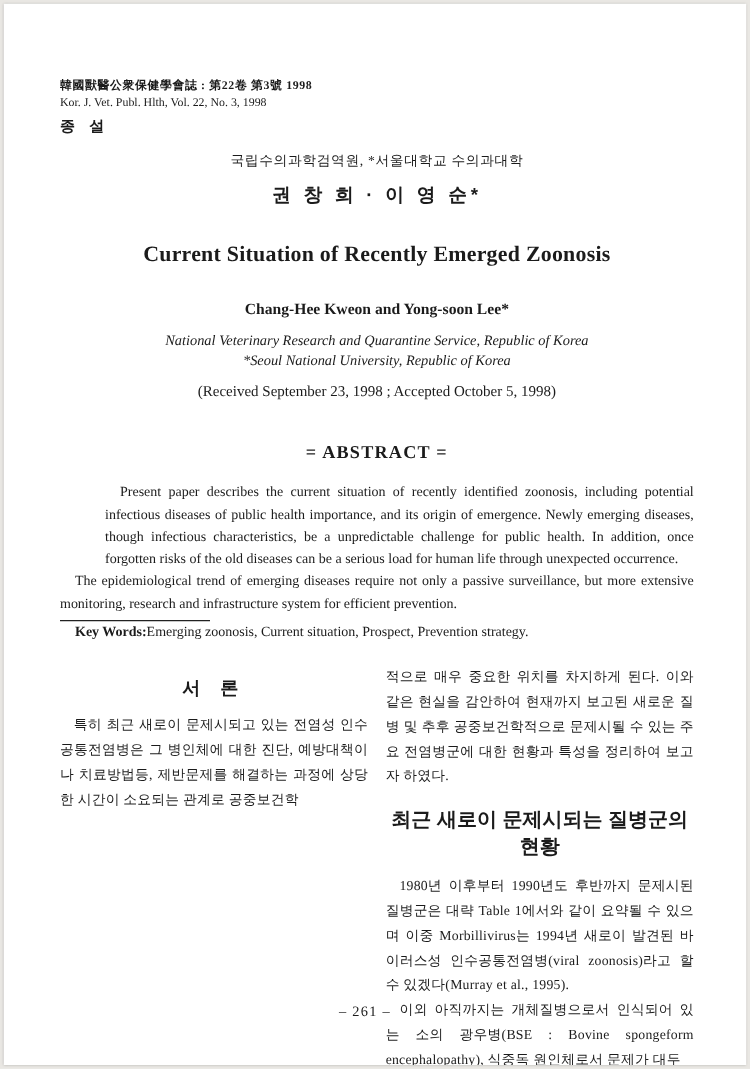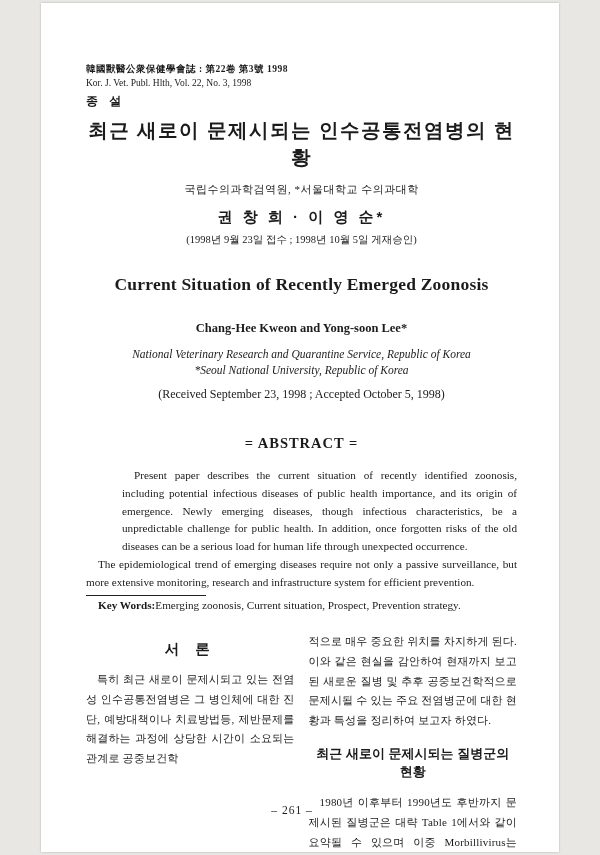--- a/index.html
+++ b/index.html
@@ -4,21 +4,21 @@
 <style>
   html, body {
     margin: 0;
     padding: 0;
     background: #e9e7e3;
     font-family: "Liberation Serif", "DejaVu Serif", serif;
     color: #1b1b1b;
   }
   .page {
     position: relative;
-    width: 518px;
+    width: 594px;
     height: 849px;
     margin: 3px auto;
     background: #ffffff;
     box-sizing: border-box;
     padding: 60px 42px 0 45px;
     box-shadow: 0 0 2px rgba(0,0,0,0.25);
     overflow: hidden;
   }
   
   .jheader { font-size: 9.5px; line-height: 1.45; }
@@ -103,21 +103,21 @@
   .sec-head {
     margin: 8px 0 11px 0;
     text-align: center;
     font-size: 14.5px;
     font-weight: 800;
     letter-spacing: 6px;
     font-family: "Liberation Sans", "DejaVu Sans", sans-serif;
   }
   .sec-head.right {
     margin: 14px 0 12px 0;
-    font-size: 13px;
+    font-size: 16px;
     letter-spacing: 0;
     text-align: center;
   }
   .pagefoot {
     position: absolute;
     left: 0; right: 16px;
     bottom: 36px;
     text-align: center;
     font-size: 11.5px;
     letter-spacing: 1px;
@@ -128,24 +128,22 @@
 
 <div class="page">
 
   <div class="jheader">
     <div class="cjk">韓國獸醫公衆保健學會誌 : 第22卷 第3號 1998</div>
     <div>Kor. J. Vet. Publ. Hlth, Vol. 22, No. 3, 1998</div>
   </div>
 
   <div class="article-type">종 설</div>
 
-  <h1 class="ko-title">최근 새로이 문제시되는 인수공통전염병의 현황</h1>
   <div class="ko-affil">국립수의과학검역원, *서울대학교 수의과대학</div>
   <div class="ko-authors">권 창 희 · 이 영 순*</div>
-  <div class="ko-dates">(1998년 9월 23일 접수 ; 1998년 10월 5일 게재승인)</div>
 
   <h2 class="en-title">Current Situation of Recently Emerged Zoonosis</h2>
   <div class="en-authors">Chang-Hee Kweon and Yong-soon Lee*</div>
   <div class="en-affil first">National Veterinary Research and Quarantine Service, Republic of Korea</div>
   <div class="en-affil">*Seoul National University, Republic of Korea</div>
   <div class="en-dates">(Received September 23, 1998 ; Accepted October 5, 1998)</div>
 
   <section class="abstract">
     <div class="abs-head">= ABSTRACT =</div>
     <p class="first">Present paper describes the current situation of recently identified zoonosis, including potential infectious diseases of public health importance, and its origin of emergence. Newly emerging diseases, though infectious characteristics, be a unpredictable challenge for public health. In addition, once forgotten risks of the old diseases can be a serious load for human life through unexpected occurrence.</p>

